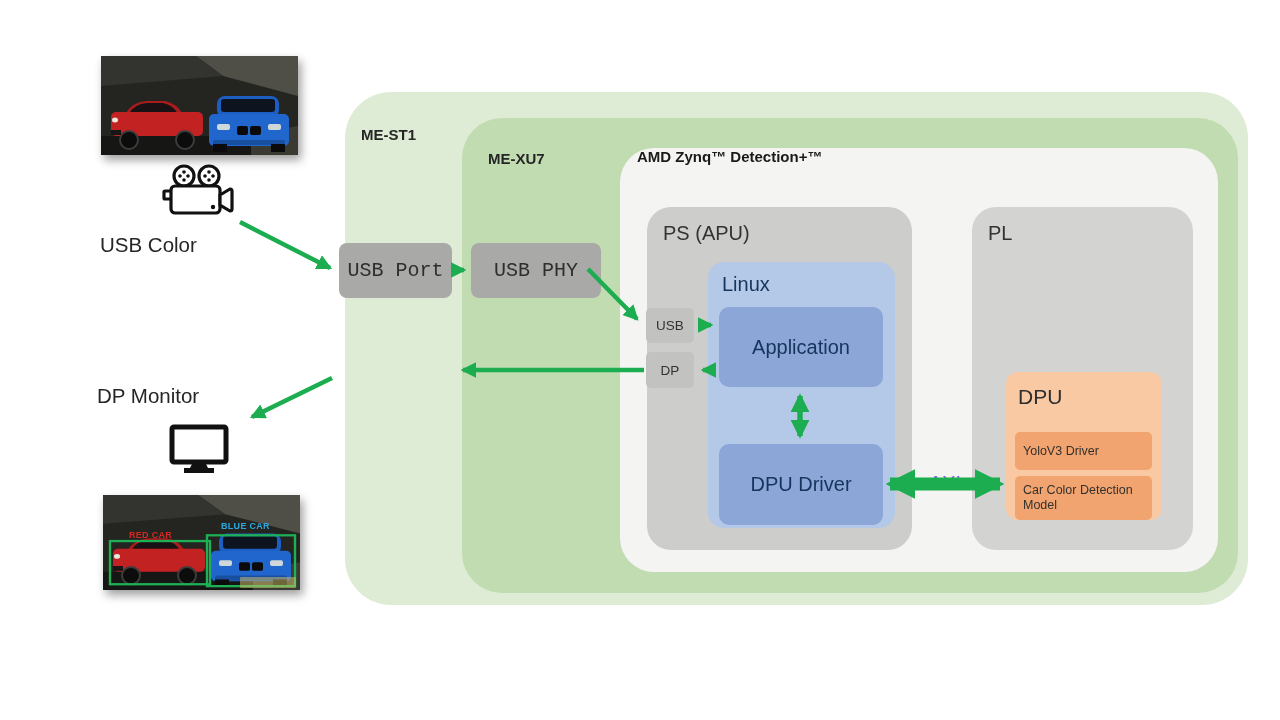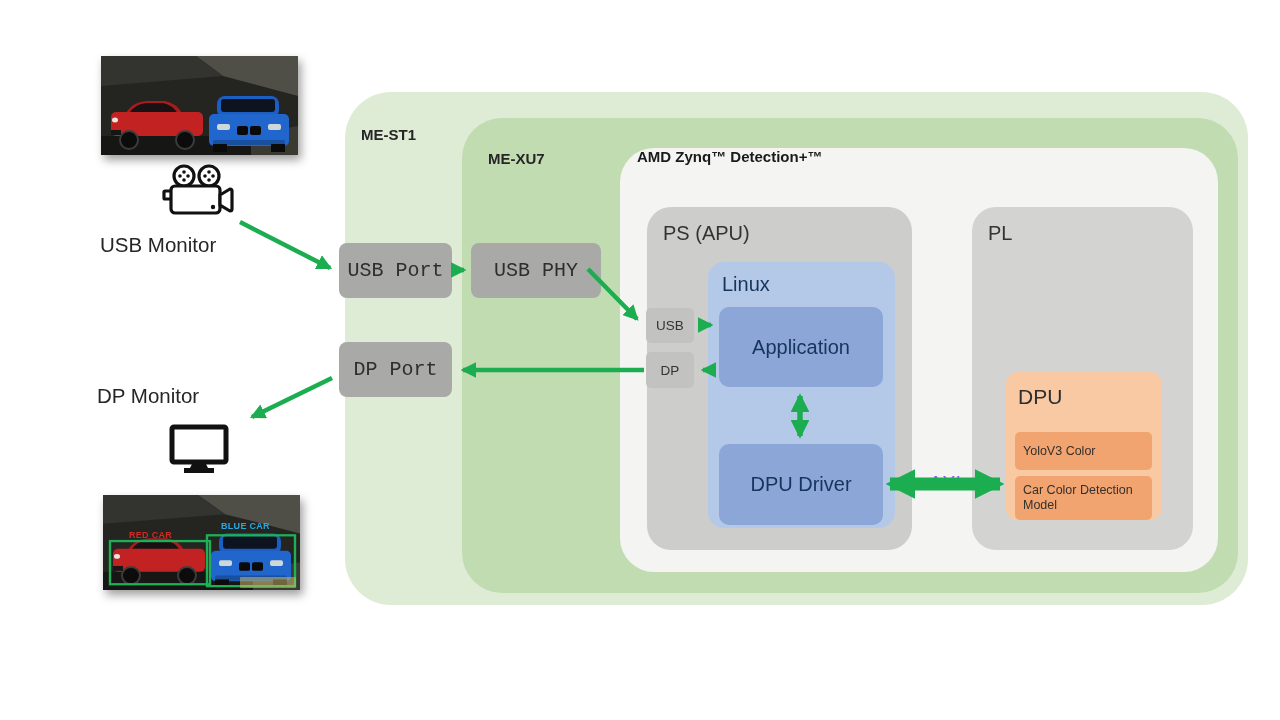--- a/index.html
+++ b/index.html
@@ -113,21 +113,21 @@
       <circle cx="18" cy="12" r="1.8"></circle>
         <circle cx="26" cy="12" r="1.8"></circle>
       <circle cx="47" cy="8" r="1.8"></circle>
         <circle cx="47" cy="16" r="1.8"></circle>
       <circle cx="43" cy="12" r="1.8"></circle>
         <circle cx="51" cy="12" r="1.8"></circle>
       <circle cx="51" cy="43" r="2.2"></circle>
     </g>
   </svg>
 
-  <div class="abs side-label cam-label">USB Monitor</div>
+  <div class="abs side-label cam-label">USB Color</div>
 
   <div class="abs side-label mon-label">DP Monitor</div>
 
   <svg class="icon" style="left:169px;top:424px;" width="60" height="50" viewBox="0 0 60 50">
     <rect x="3" y="3" width="54" height="35" rx="2" fill="#ffffff" stroke="#111111" stroke-width="5"></rect>
     <polygon points="24,38 36,38 39,44 21,44" fill="#111111"></polygon>
     <rect x="15" y="44" width="30" height="5" fill="#111111"></rect>
   </svg>
 
   <div class="abs photo photo-out">
@@ -207,30 +207,27 @@
   </div>
 
   <div class="abs port usb-port">
     <span>USB Port</span>
   </div>
 
   <div class="abs port usb-phy">
     <span>USB PHY</span>
   </div>
 
-  <div class="abs port dp-port">
-    <span>DP Port</span>
-  </div>
 
   <div class="abs dpu">
     <span class="dpu-title">DPU</span>
   </div>
 
   <div class="abs model yolo">
-    <span>YoloV3 Color</span>
+    <span>YoloV3 Driver</span>
   </div>
 
   <div class="abs model carcolor">
     <span>Car Color Detection Model</span>
   </div>
 
   <div class="abs axi-label">AXI</div>
 
   <svg class="abs arrows" viewBox="0 0 1280 720">
     <defs>

